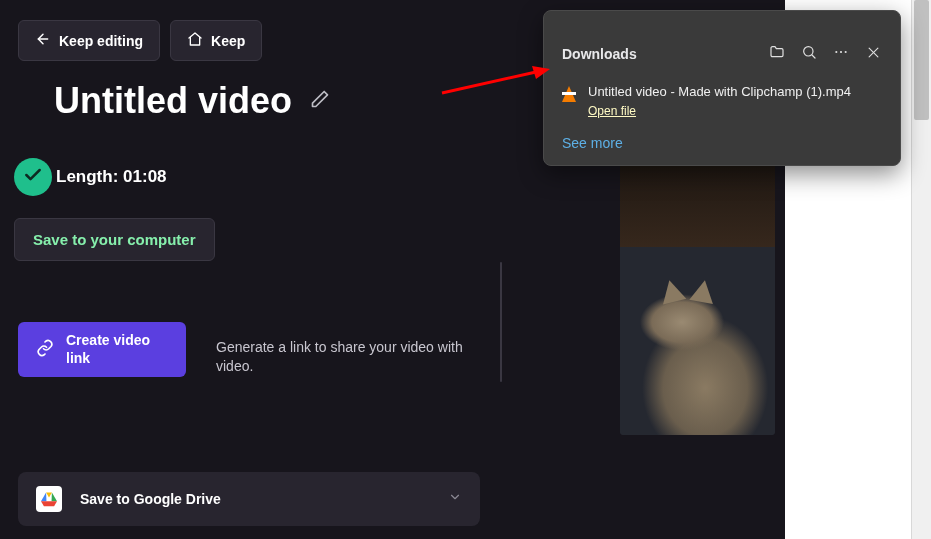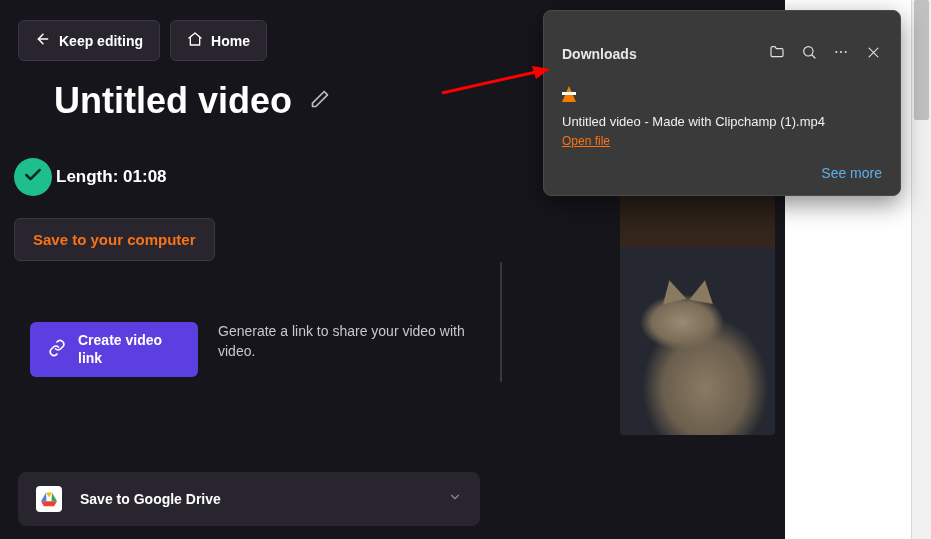--- a/index.html
+++ b/index.html
@@ -72,34 +72,34 @@
       display: flex; align-items: center; justify-content: center;
     }
     .status-text { font-size: 17px; font-weight: 600; }
     .save-btn {
       position: absolute;
       top: 218px; left: 14px;
       background: #28252f;
       border: 1px solid #3a3742;
       border-radius: 6px;
       padding: 12px 18px;
-      color: #f97316; font-size: 15px; font-weight: 700;
+      color: #86efac; font-size: 15px; font-weight: 700;
       cursor: pointer;
     }
     .divider {
       position: absolute;
       top: 262px; left: 500px;
       width: 2px; height: 120px;
       background: #3a3742;
       border-radius: 1px;
     }
     .create-link-row {
       position: absolute;
-      top: 322px; left: 30px;
-      display: flex; align-items: flex-start; gap: 20px;
+      top: 322px; left: 18px;
+      display: flex; align-items: flex-end; gap: 30px;
       width: 470px;
     }
     .create-link-btn {
       background: #5b3fe0;
       border: none; border-radius: 6px;
       padding: 10px 18px;
       color: #fff; font-weight: 700;
       display: flex; align-items: center; gap: 12px;
       cursor: pointer; width: 168px;
       font-size: 14px;
@@ -177,43 +177,42 @@
     .dl-actions { display: flex; gap: 2px; }
     .dl-action {
       width: 30px; height: 28px;
       display: flex; align-items: center; justify-content: center;
       color: #e0e0e0; cursor: pointer; border-radius: 4px;
     }
     .dl-item {
       display: flex; gap: 12px;
       padding: 8px 18px 8px 18px;
       align-items: flex-start;
-      flex-direction: column;
     }
     .vlc-cone {
       width: 0; height: 0;
       border-left: 7px solid transparent;
       border-right: 7px solid transparent;
       border-bottom: 16px solid #f57c00;
       margin-top: 2px;
       position: relative;
     }
     .vlc-cone::after{
       content:""; position:absolute; left:-7px; top:6px;
       width:14px; height:3px; background:#fff;
     }
     .dl-filename { font-size: 13px; color: #f0f0f0; line-height: 1.3; }
     .dl-openfile {
-      font-size: 12px; color: #f97316;
+      font-size: 12px; color: #fef9c3;
       text-decoration: underline; cursor: pointer;
       margin-top: 2px; display: inline-block;
     }
     .dl-seemore {
       padding: 8px 18px 14px 18px;
-      color: #5db0e6; font-size: 14px; cursor: pointer; text-align: right;
+      color: #5db0e6; font-size: 14px; cursor: pointer;
     }
     
     .arrow {
       position: absolute;
       top: 66px; left: 440px;
       width: 110px; height: 30px;
       z-index: 30;
       pointer-events: none;
     }
   </style>
@@ -232,21 +231,21 @@
       </span>
       <span>Keep editing</span>
     </button>
     <button class="btn">
       <span>
         <svg width="16" height="16" viewBox="0 0 24 24" fill="none" stroke="currentColor" stroke-width="2" stroke-linecap="round" stroke-linejoin="round">
             <path d="M3 10.5 12 3l9 7.5"></path>
             <path d="M5 9.5V21h14V9.5"></path>
           </svg>
       </span>
-      <span>Home</span>
+      <span>Keep</span>
     </button>
   </div>
 
   <div class="title-row">
     <div class="title">Untitled video</div>
     <div class="edit-icon-btn">
       <span>
         <svg width="20" height="20" viewBox="0 0 24 24" fill="none" stroke="currentColor" stroke-width="2" stroke-linecap="round" stroke-linejoin="round">
             <path d="M17 3l4 4L7 21H3v-4L17 3z"></path>
           </svg>

